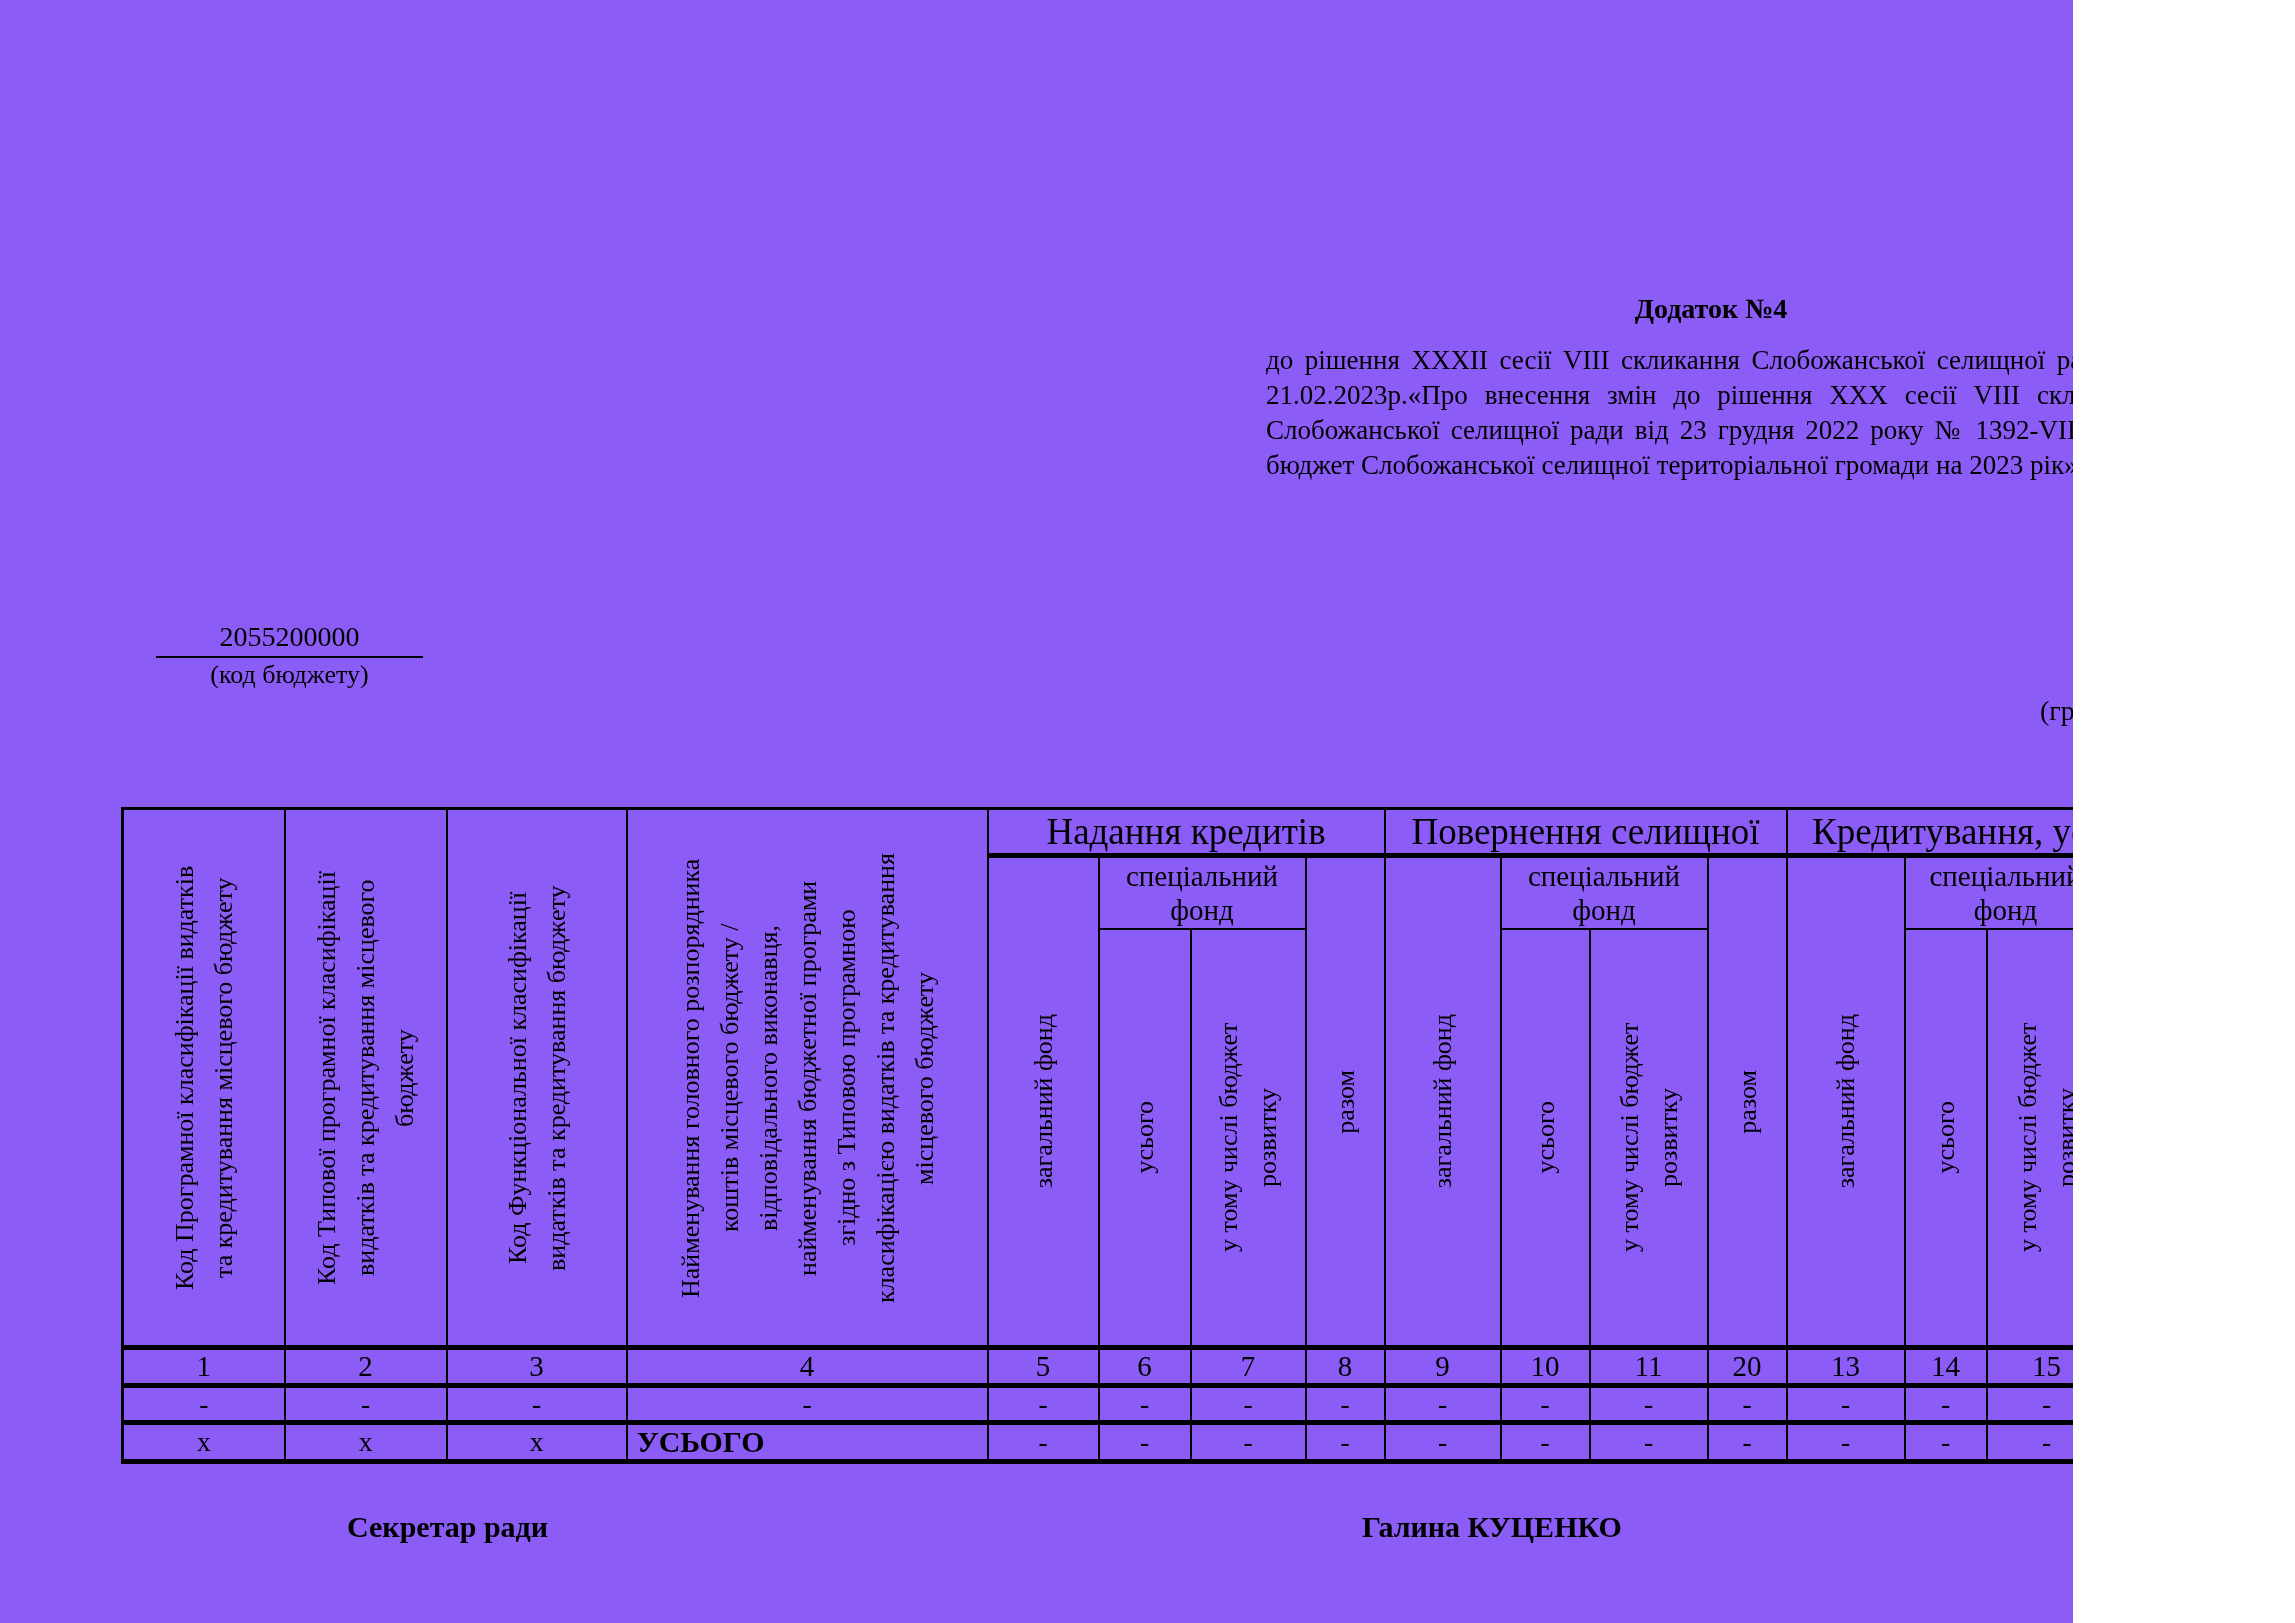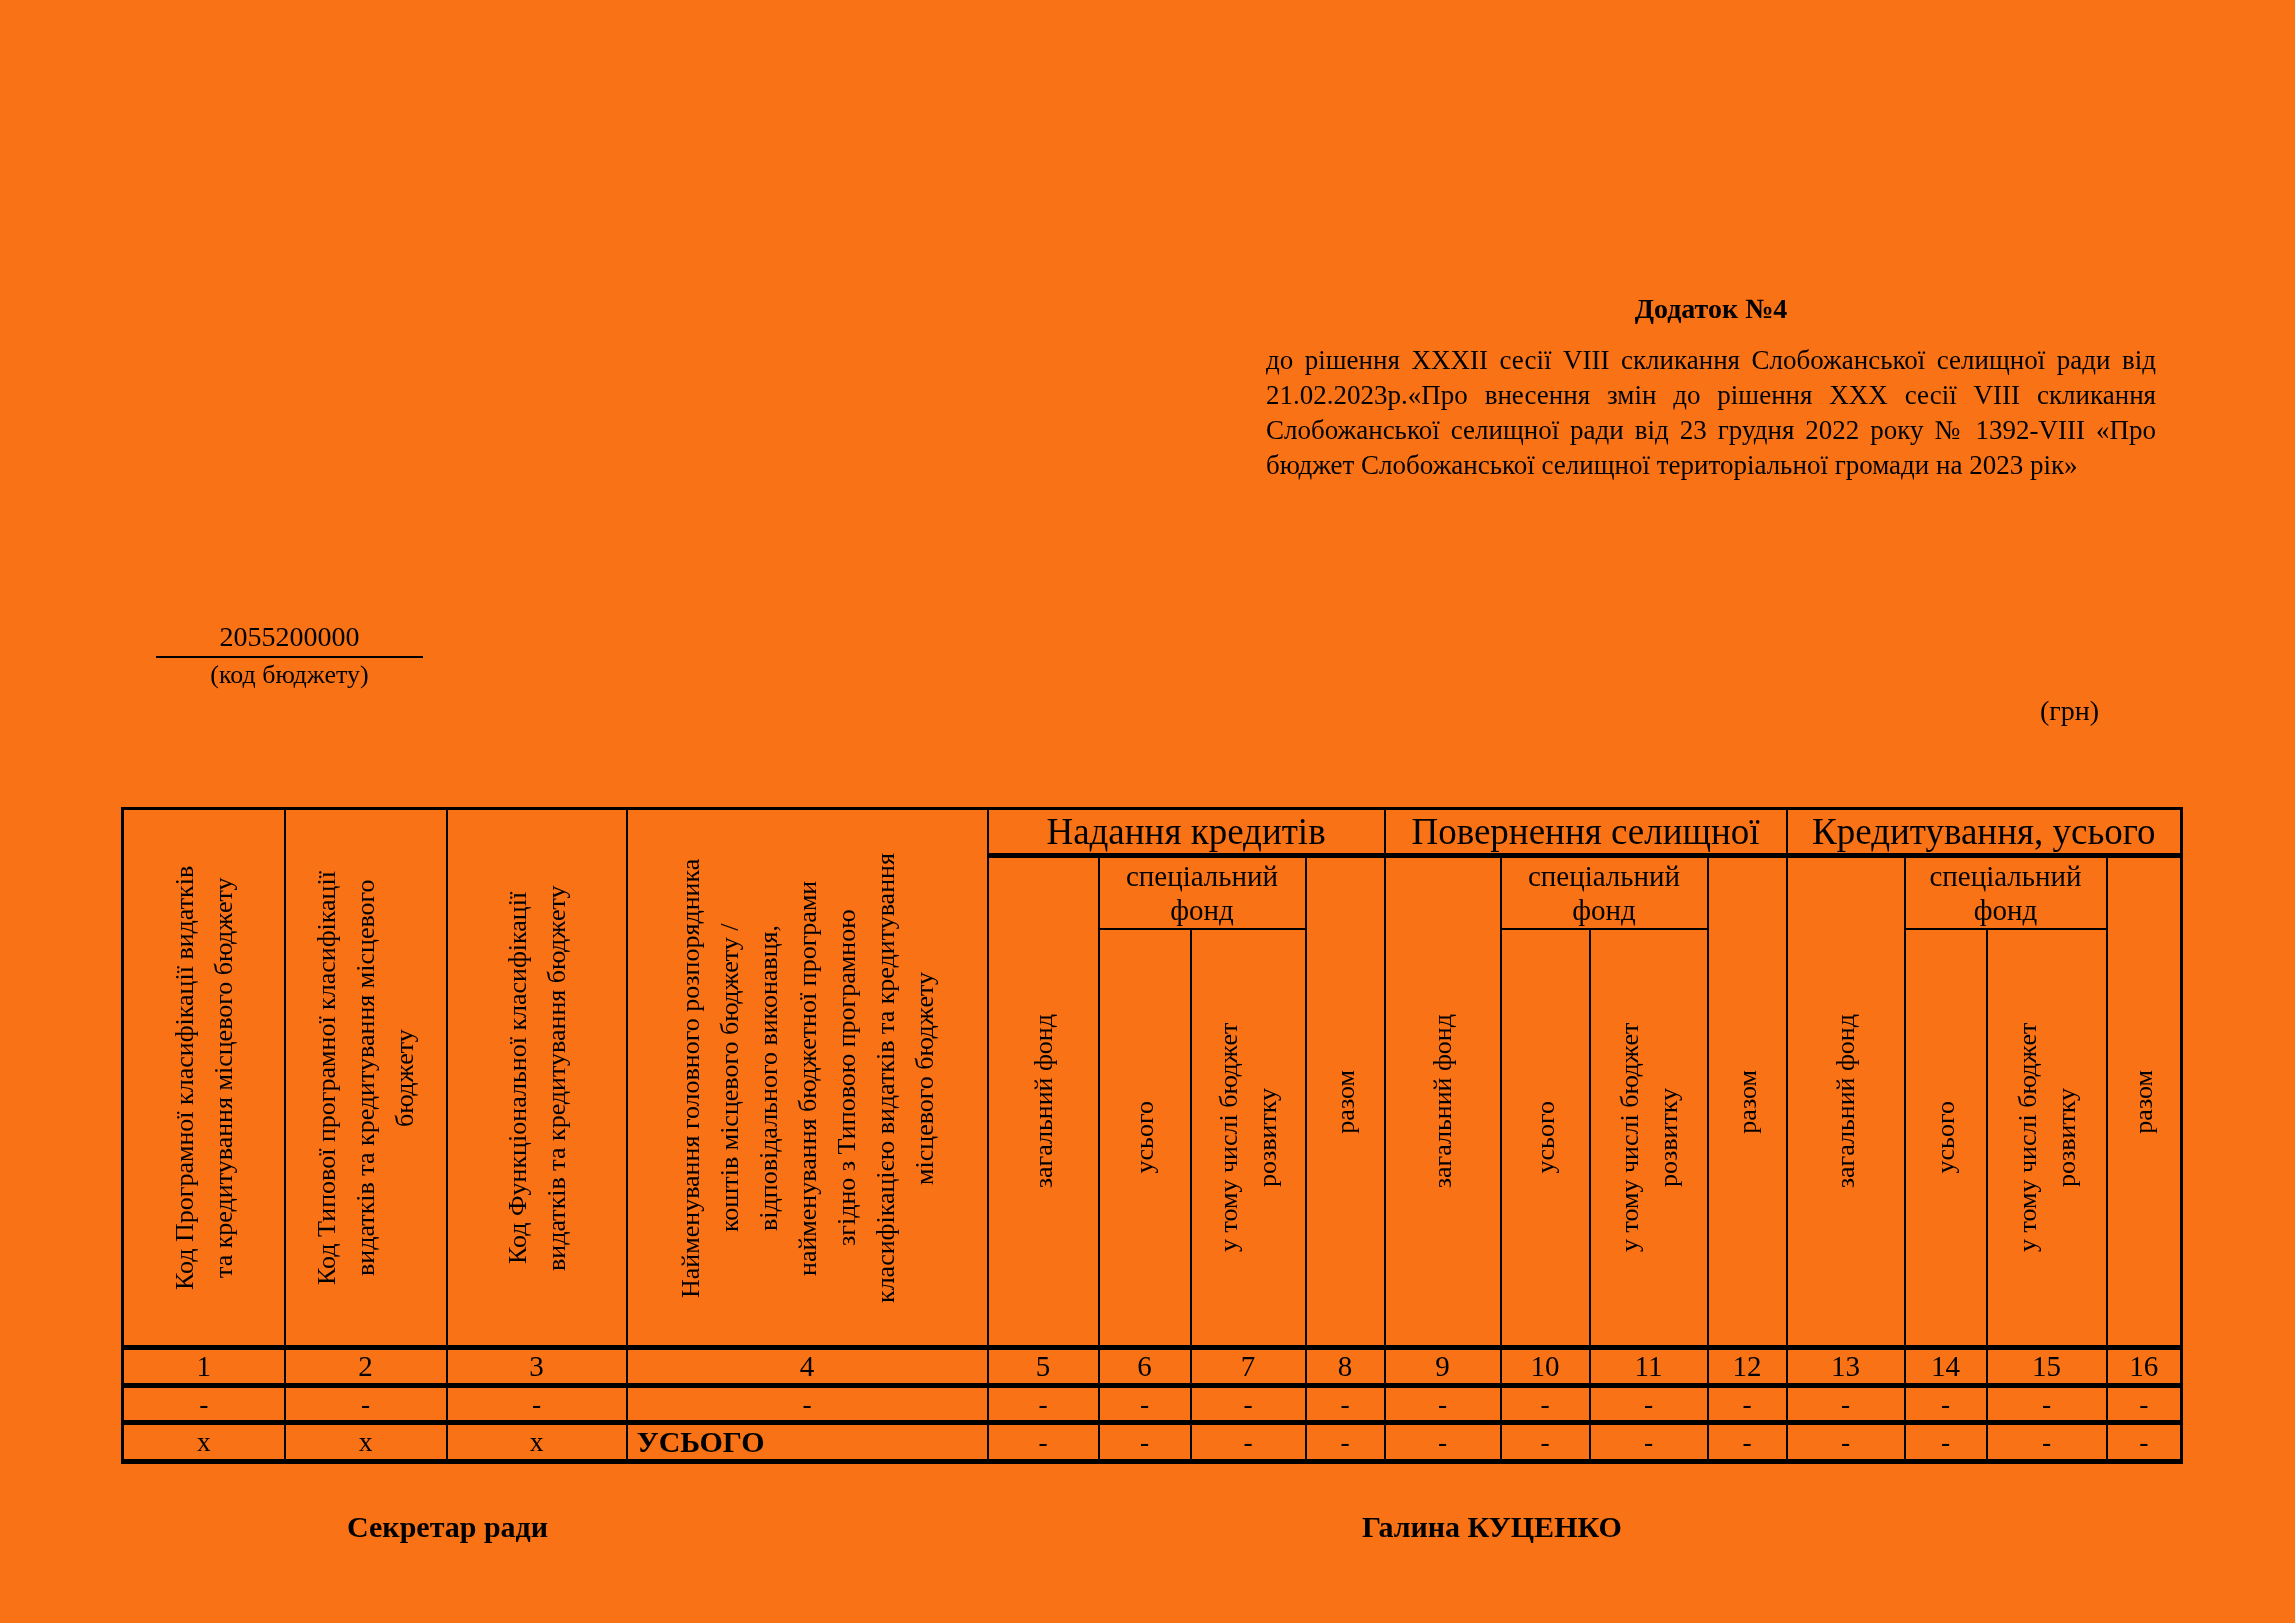--- a/index.html
+++ b/index.html
@@ -2,23 +2,23 @@
 <html style="font-size:10.5px"><head>
 <meta charset="utf-8">
 <style>
   html, body {
     margin: 0;
     padding: 0;
     background: #ffffff;
   }
   .page {
     position: relative;
-    width: 2295px;
+    width: 2073px;
     height: 1623px;
-    background: #f97316;
+    background: #8b5cf6;
     color: #000000;
     font-family: "Liberation Serif", serif;
     overflow: hidden;
   }
 
   
   .appendix {
     position: absolute;
     left: 1266px;
     top: 293px;
@@ -254,21 +254,21 @@
         <td>2</td>
         <td>3</td>
         <td>4</td>
         <td>5</td>
         <td>6</td>
         <td>7</td>
         <td>8</td>
         <td>9</td>
         <td>10</td>
         <td>11</td>
-        <td>12</td>
+        <td>20</td>
         <td>13</td>
         <td>14</td>
         <td>15</td>
         <td>16</td>
       </tr>
       <tr class="row-e">
         <td>-</td>
         <td>-</td>
         <td>-</td>
         <td>-</td>

